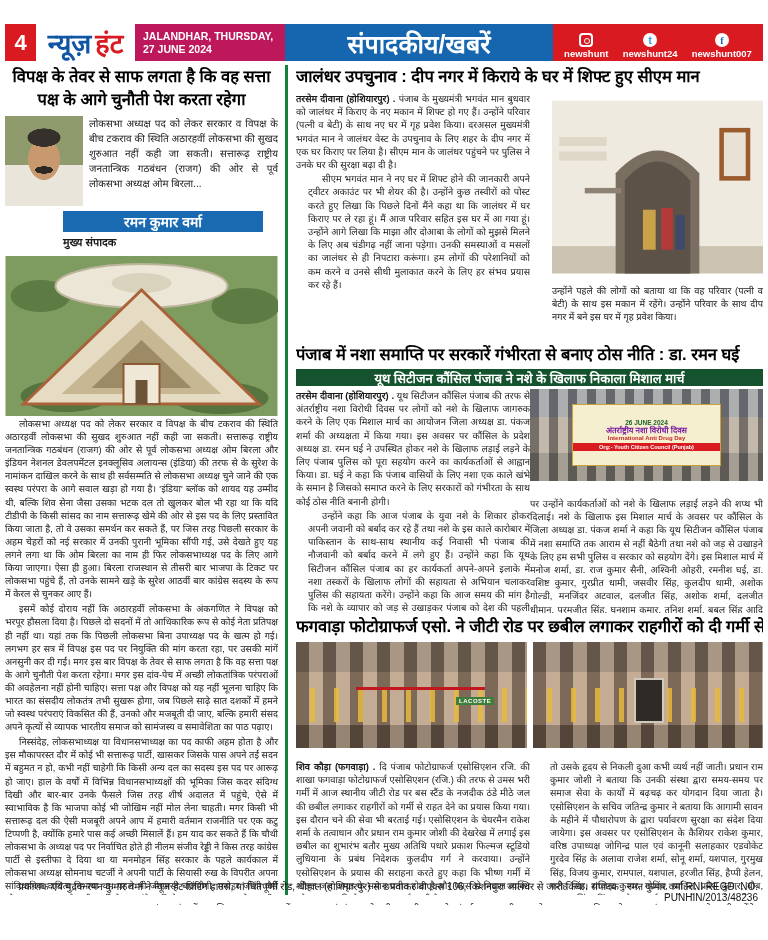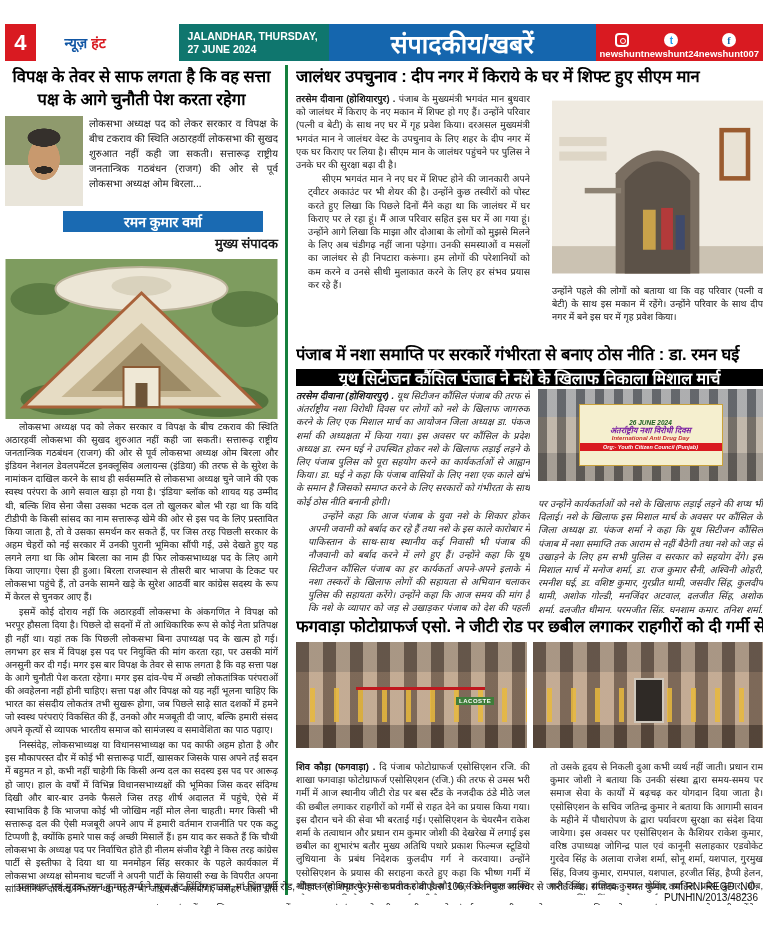--- a/index.html
+++ b/index.html
@@ -18,32 +18,31 @@
     position: absolute; top: 24px; left: 5px; right: 5px; height: 37px;
     display: flex; align-items: stretch;
   }
   .pageno {
     width: 31px; background: #d91a21; color: #fff;
     font-size: 22px; font-weight: bold;
     display: flex; align-items: center; justify-content: center;
   }
   .logo {
     width: 99px; background: #fff;
-    display: flex; align-items: center; justify-content: center;
-    font-size: 14px; font-weight: bold; letter-spacing: 0;
+    display: flex; align-items: flex-end; justify-content: center;
+    font-size: 27px; font-weight: bold; letter-spacing: 0;
     white-space: nowrap;
   }
   .logo .l1 { color: #1156a4; }
   .logo .l2 { color: #d91a21; margin-left: 4px; }
   .dateline {
-    width: 150px; background: #0f766e; color: #fff;
+    width: 150px; background: #be185d; color: #fff;
     font-size: 10.5px; font-weight: bold; line-height: 13px;
     display: flex; flex-direction: column; justify-content: center;
     padding-left: 8px;
-    margin-left: 45px;
   }
   .section-box {
     width: 268px; background: #1566ae; color: #fff;
     display: flex; align-items: center; justify-content: center;
     font-size: 25px; font-weight: bold;
   }
   .social-box {
     flex: 1; background: #d91a21; color: #fff;
     display: flex; align-items: flex-end; justify-content: space-around;
     padding: 3px 4px 2px 4px;
@@ -81,21 +80,21 @@
       linear-gradient(180deg, #8f9a6d 0 55%, #e9e5da 55% 100%);
   }
   .intro {
     flex: 1; font-size: 10px; line-height: 15px; text-align: justify; overflow: hidden;
   }
   .author-bar {
     margin: 3px 15px 0 58px; height: 21px; background: #1a6ab2; color: #fff;
     font-size: 14px; font-weight: bold;
     display: flex; align-items: center; justify-content: center;
   }
-  .author-title { margin-left: 58px; text-align: right; font-size: 13px; font-weight: bold; padding: 2px 0; }
+  .author-title { margin-left: 58px; text-align: left; font-size: 11px; font-weight: bold; padding: 2px 0; }
   .parliament { width: 100%; height: 160px; margin-top: 5px; display: block; }
   .ed-body p {
     font-size: 9.3px; line-height: 13.1px; text-align: justify; text-indent: 14px;
     margin-top: 2px;
   }
   
   h2.art-head {
     font-size: 16.5px; line-height: 23px; font-weight: bold; color: #000;
     height: 24px; overflow: hidden; white-space: nowrap;
   }
@@ -105,25 +104,25 @@
   
   .a1 { height: 276px; overflow: hidden; }
   .a1-grid { display: flex; gap: 8px; margin-top: 3px; }
   .a1-text { width: 234px; flex: none; overflow: hidden; height: 246px; }
   .a1-right { flex: 1; padding-left: 14px; }
   .house-photo { width: 100%; height: 190px; display: block; }
   .a1-caption { font-size: 9.3px; line-height: 13px; text-align: justify; margin-top: 3px; }
   
   .a2 { height: 270px; overflow: hidden; margin-top: 2px; }
   .red-subhead {
-    height: 17px; margin: 2px 0 3px 0; background: #000000; color: #fff;
-    font-size: 16px; font-weight: bold;
+    height: 17px; margin: 2px 0 3px 0; background: #14532d; color: #fff;
+    font-size: 13px; font-weight: bold;
     display: flex; align-items: center; justify-content: center;
   }
-  .a2-grid { display: flex; gap: 8px; font-style: italic; }
+  .a2-grid { display: flex; gap: 0; }
   .a2-left { width: 234px; flex: none; overflow: hidden; height: 224px; }
   .a2-right { flex: 1; overflow: hidden; height: 224px; }
   .march-photo {
     position: relative; width: 100%; height: 92px; overflow: hidden;
     background:
       repeating-linear-gradient(90deg, rgba(35,30,28,.45) 0 9px, rgba(210,195,180,.35) 9px 19px),
       linear-gradient(180deg, #9aa3ad 0 30%, #b9b2a6 30% 70%, #8d8a84 70% 100%);
   }
   .banner {
     position: absolute; left: 18%; top: 16%; width: 64%; height: 68%;

